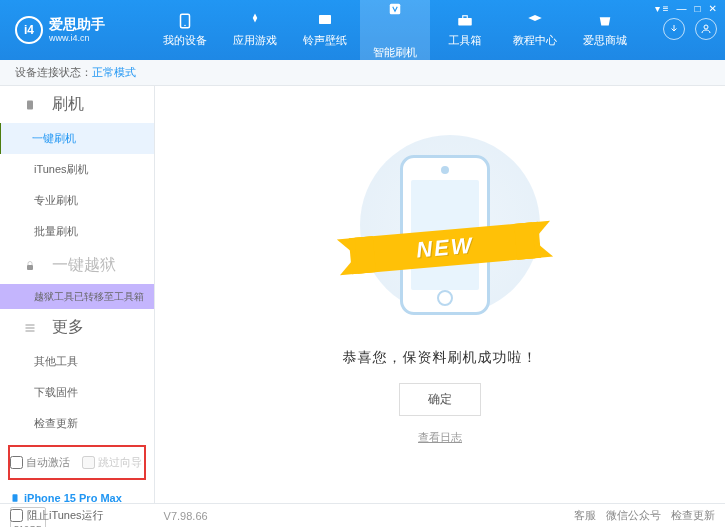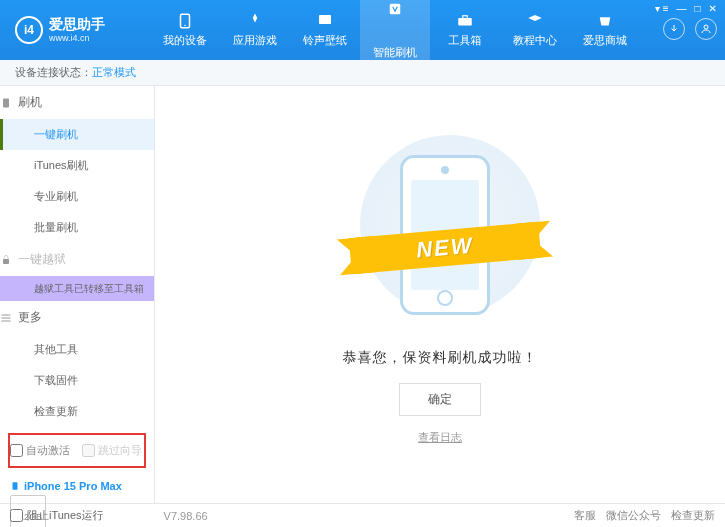--- a/index.html
+++ b/index.html
@@ -21,23 +21,23 @@
 
 
 .subheader { height: 26px; background: #f5f8fb; border-bottom: 1px solid #e4e8ec; display: flex; align-items: center; padding-left: 15px; font-size: 11px; color: #666; }
 .subheader .mode { color: #2196f3; }
 
 
 .body { display: flex; height: calc(100% - 60px - 26px - 24px); }
 
 
 .sidebar { width: 155px; border-right: 1px solid #e4e8ec; display: flex; flex-direction: column; background: #fff; }
-.side-header { display: flex; align-items: center; padding: 8px 0; color: #666; font-size: 12px; gap: 6px; }
+.side-header { display: flex; align-items: center; padding: 8px 24px; color: #666; font-size: 16px; gap: 16px; }
 .side-item { padding: 8px 10px 8px 34px; color: #666; font-size: 11px; cursor: pointer; }
-.side-item.active { background: #e9f3fe; color: #2196f3; border-left: 3px solid #4d7c0f; padding-left: 31px; }
+.side-item.active { background: #e9f3fe; color: #2196f3; border-left: 1px solid #4d7c0f; padding-left: 31px; }
 .side-item.sub { background: #c4b5fd; font-size: 10px; padding: 6px 10px 6px 34px; line-height: 1.3; }
 .side-header .hicon { width: 12px; height: 12px; fill: #999; }
 .side-header.locked { color: #bbb; }
 .checks { border: 2px solid #e53935; margin: 6px 8px; padding: 8px 0; display: flex; gap: 12px; font-size: 11px; color: #888; }
 .checks label { display: flex; align-items: center; gap: 3px; }
 .checks .disabled { color: #ccc; }
 .device-info { padding: 6px 10px; }
 .device-name { color: #2196f3; font-size: 11px; font-weight: bold; display: flex; align-items: center; gap: 4px; }
 .device-storage { display: inline-block; border: 1px solid #ccc; padding: 16px 3px; font-size: 9px; color: #888; margin-top: 3px; border-radius: 2px; }
 .device-type { color: #aaa; font-size: 10px; margin-top: 2px; }

